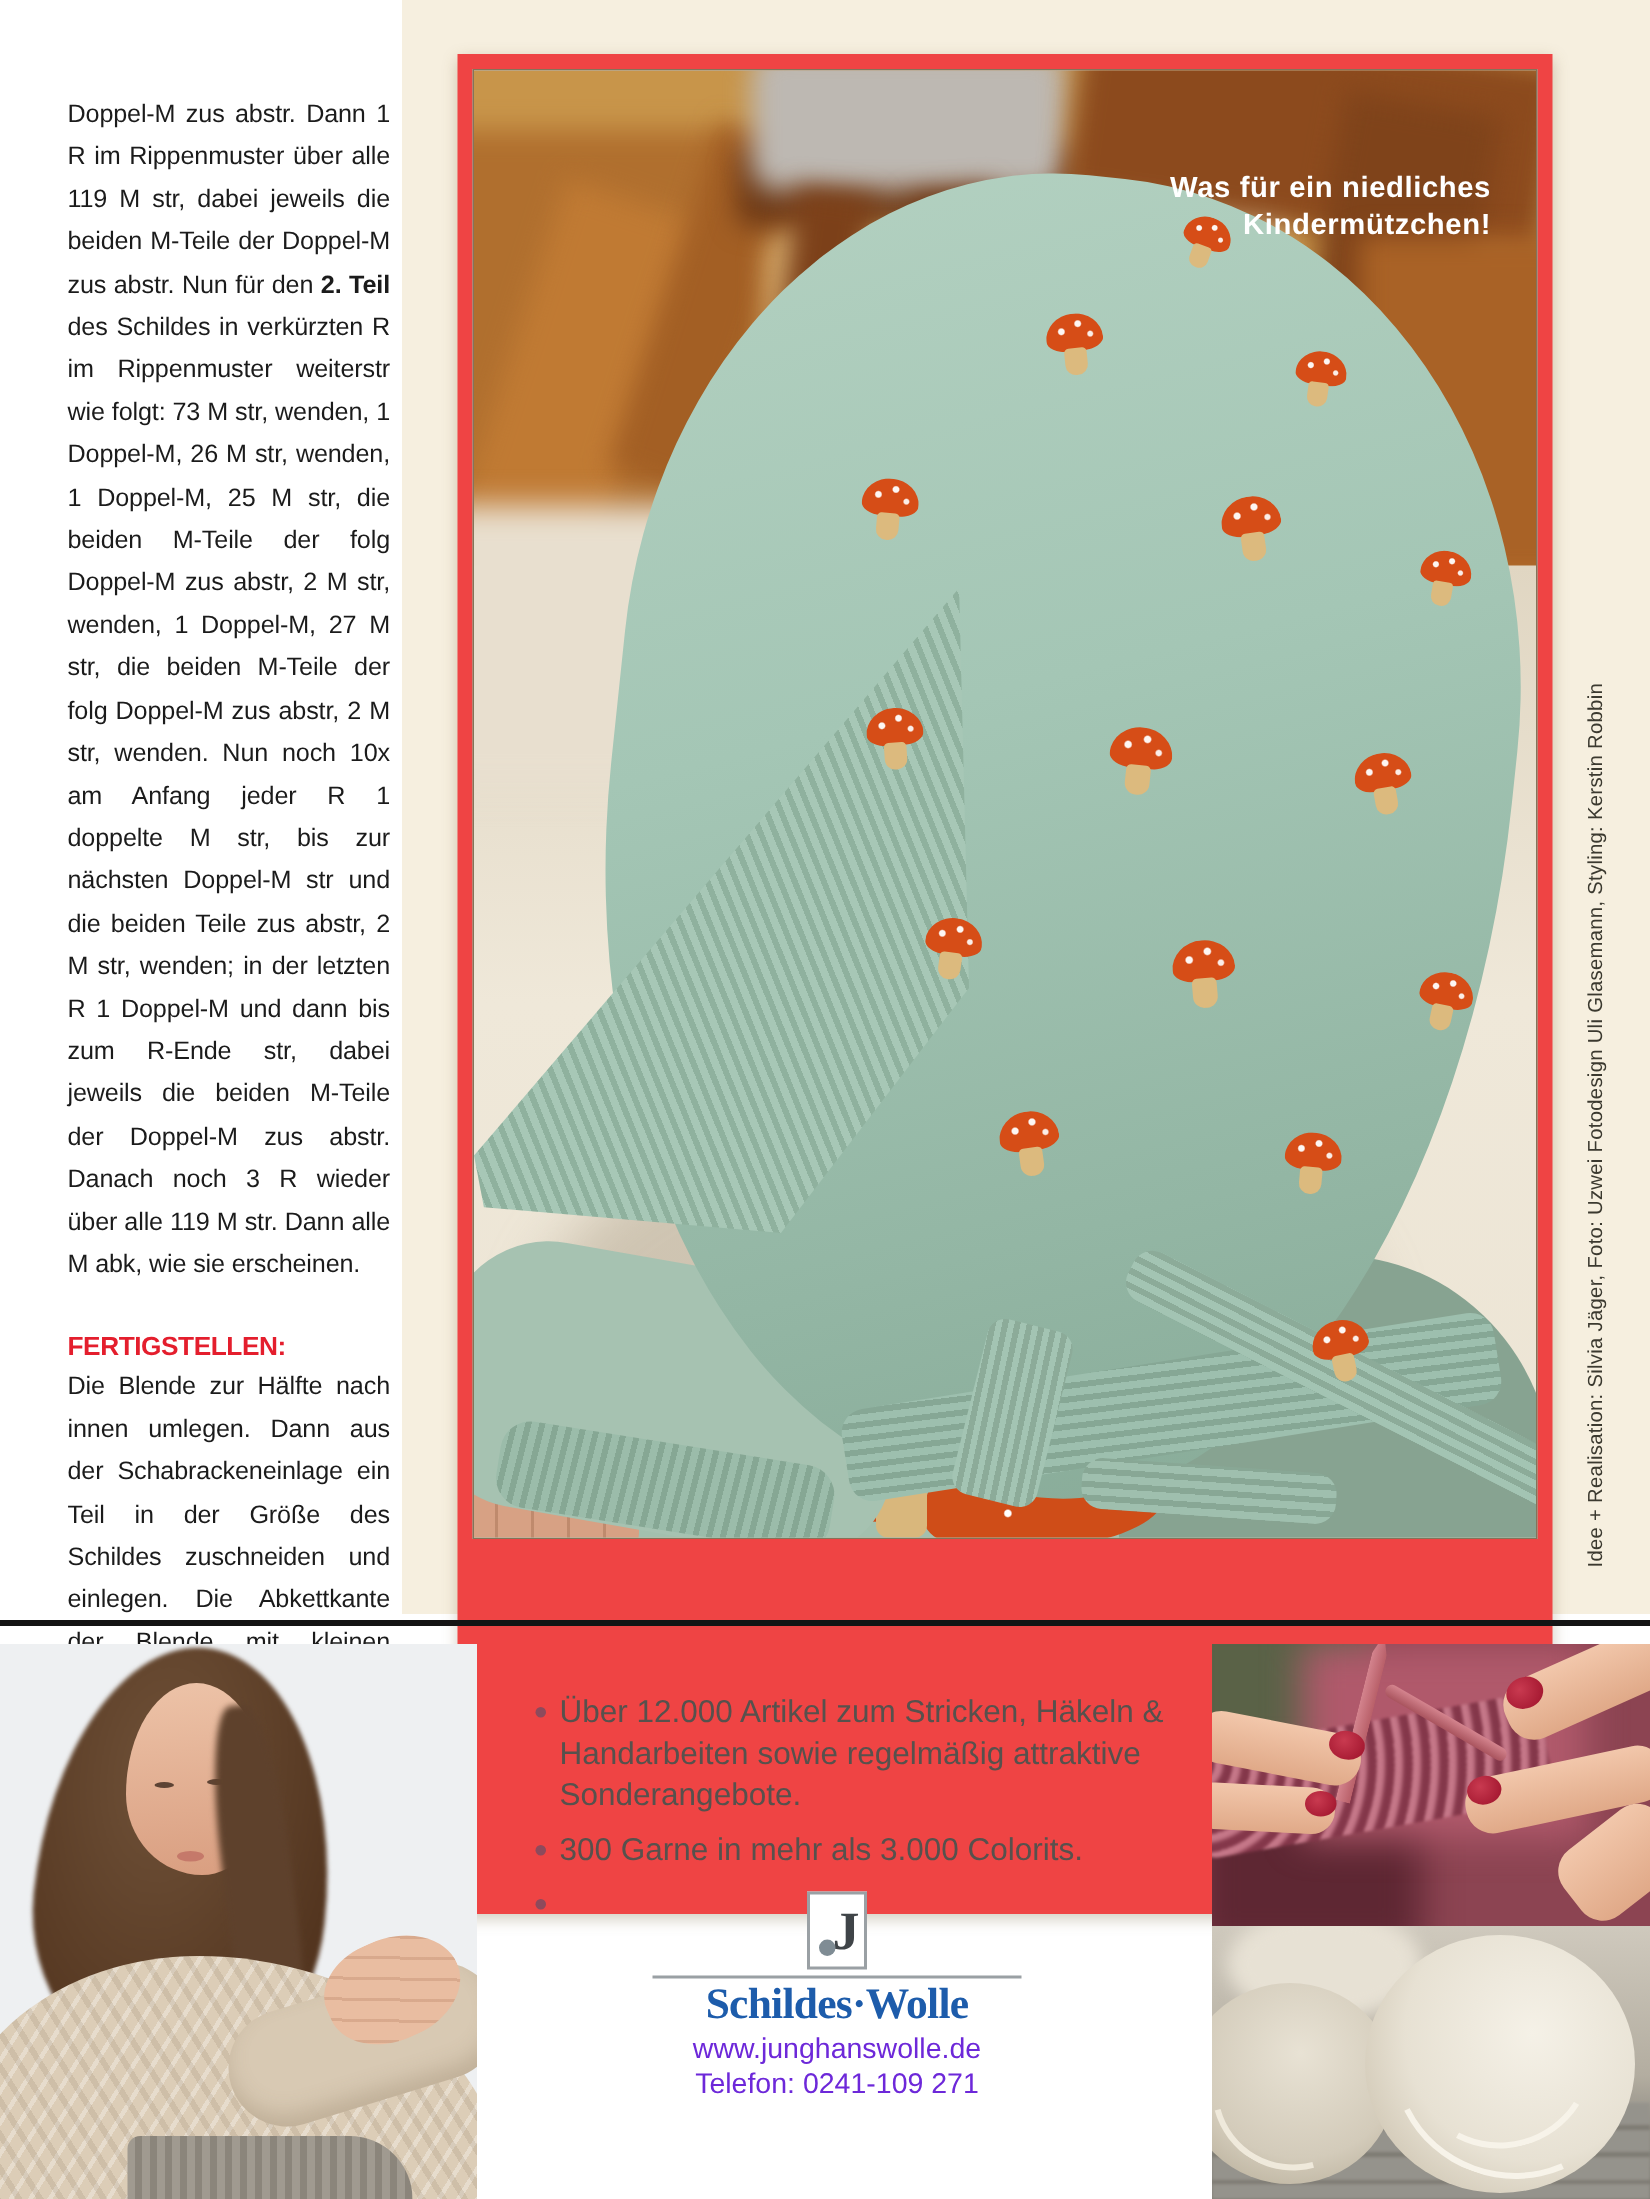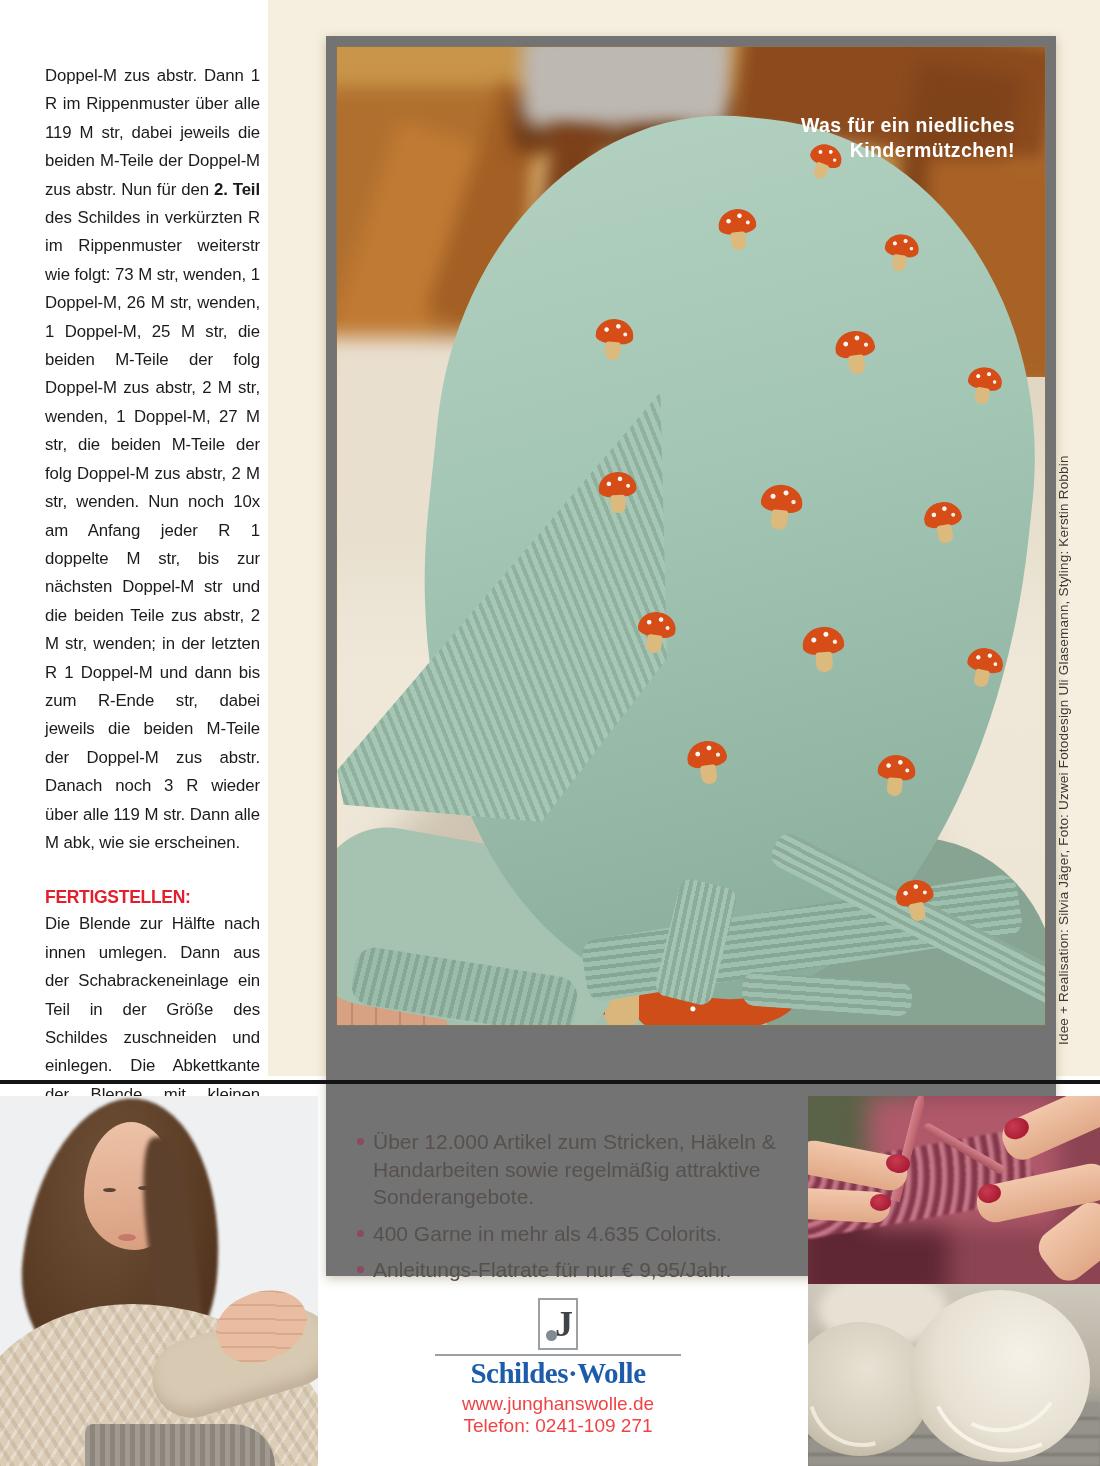--- a/index.html
+++ b/index.html
@@ -9,22 +9,22 @@
   
   .left-col{position:absolute;left:45px;top:62px;width:215px;color:#1b1b1b;}
   .left-col p{margin:0;font-size:16.8px;line-height:28.4px;text-align:justify;
               letter-spacing:-0.1px;}
   .red-heading{margin:30px 0 2px 0;font-size:17.5px;font-weight:bold;
                color:var(--accent-red,#e41e2d);letter-spacing:-0.3px;}
 
   
   .cream-panel{position:absolute;left:268px;top:0;width:832px;height:1076px;
                background:var(--cream,#f6efdf);}
-  .photo-frame{position:absolute;left:58px;top:36px;width:730px;height:1240px;
-               background:#737373;padding:10px;box-sizing:border-box;
+  .photo-frame{position:absolute;left:37px;top:36px;width:730px;height:1240px;
+               background:#ef4444;padding:10px;box-sizing:border-box;
                box-shadow:0 3px 10px rgba(120,100,60,.35);}
   .photo{position:relative;width:708px;height:978px;overflow:hidden;
          border:1px solid #83745a;box-sizing:content-box;background:#e9e0cf;}
 
   .photo .abs{position:absolute;}
   
   .wood{left:0;top:0;width:708px;height:430px;background:#c8954a;z-index:1;}
   .wood .abs{filter:blur(9px);}
   .w-left{left:-40px;top:40px;width:300px;height:310px;background:#b06f2e;border-radius:30px;}
   .w-leg1{left:15px;top:80px;width:95px;height:290px;background:#c07a33;transform:rotate(18deg);}
@@ -141,21 +141,21 @@
   .logo-block{width:280px;margin:14px 0 0 62px;text-align:center;}
   .logo-mark{position:relative;width:40px;height:52px;margin:0 auto;border:2px solid #9aa0a4;
              background:#fff;box-sizing:border-box;}
   .logo-mark .j{font-family:"Liberation Serif",serif;font-weight:bold;font-size:36px;
                 color:#3f4448;position:absolute;right:3px;top:2px;line-height:44px;}
   .logo-mark .dot{position:absolute;left:6px;bottom:7px;width:11px;height:11px;border-radius:50%;
                   background:#7f8c94;}
   .logo-rule{width:246px;height:2px;background:#9aa0a4;margin:4px auto 0;}
   .logo-word{font-family:"Liberation Serif",serif;font-weight:bold;font-size:29px;
              letter-spacing:-.5px;color:var(--brand-blue,#1d5cab);margin-top:1px;}
-  .logo-url,.logo-phone{font-size:19px;color:#ef4444;line-height:22.5px;}
+  .logo-url,.logo-phone{font-size:19px;color:#6d28d9;line-height:22.5px;}
   .logo-url{margin-top:3px;}
 
   .ad-rt{left:808px;top:1096px;width:292px;height:188px;background:#8c4452;}
   .k-blob1{left:-25px;top:-25px;width:130px;height:100px;background:#5a6247;filter:blur(12px);}
   .k-blob2{left:-10px;top:95px;width:150px;height:110px;background:#5e2733;filter:blur(12px);}
   .k-blob3{left:60px;top:0px;width:190px;height:130px;background:#b0596b;filter:blur(12px);}
   .k-band{left:-15px;top:52px;width:240px;height:72px;background:#a34e62;transform:rotate(-10deg);
           border-radius:12px;filter:blur(1px);
           background-image:repeating-radial-gradient(circle at 8px 8px,#c57788 0 4px,#84374a 7px 12px);}
   .k-needle1{left:96px;top:-8px;width:10px;height:115px;transform:rotate(14deg);
@@ -322,22 +322,22 @@
       <div class="abs m-strand"></div>
       <div class="abs m-sweater"></div>
       <div class="abs m-arm"></div>
       <div class="abs m-hands"></div>
       <div class="abs m-pants"></div>
     </div>
 
     <div class="ad-mid">
       <ul class="ad-bullets">
           <li class="ad-bullet"><span class="dot"></span><span>Über 12.000 Artikel zum Stricken, Häkeln &amp; Handarbeiten sowie regelmäßig attraktive Sonderangebote.</span></li>
-          <li class="ad-bullet"><span class="dot"></span><span>400 Garne in mehr als 4.635 Colorits.</span></li>
-          <li class="ad-bullet"><span class="dot"></span><span>Anleitungs-Flatrate für nur € 9,95/Jahr.</span></li>
+          <li class="ad-bullet"><span class="dot"></span><span>300 Garne in mehr als 3.000 Colorits.</span></li>
+          <li class="ad-bullet"><span class="dot"></span></li>
         </ul>
       <div class="logo-block">
         <div class="logo-mark">
           <span class="j">J</span>
           <span class="dot"></span>
         </div>
         <div class="logo-rule"></div>
         <div class="logo-word">Schildes·Wolle</div>
         <div class="logo-url">www.junghanswolle.de</div>
         <div class="logo-phone">Telefon: 0241-109 271</div>

